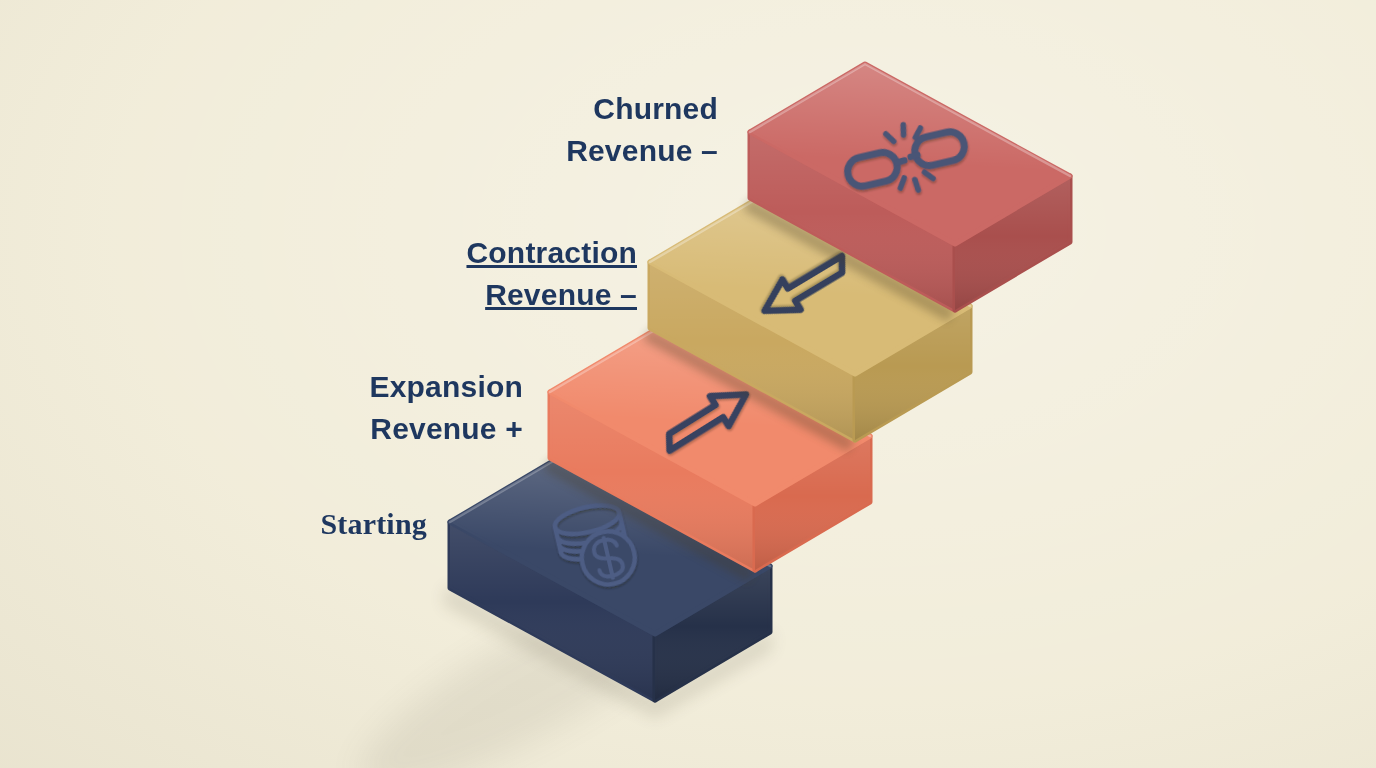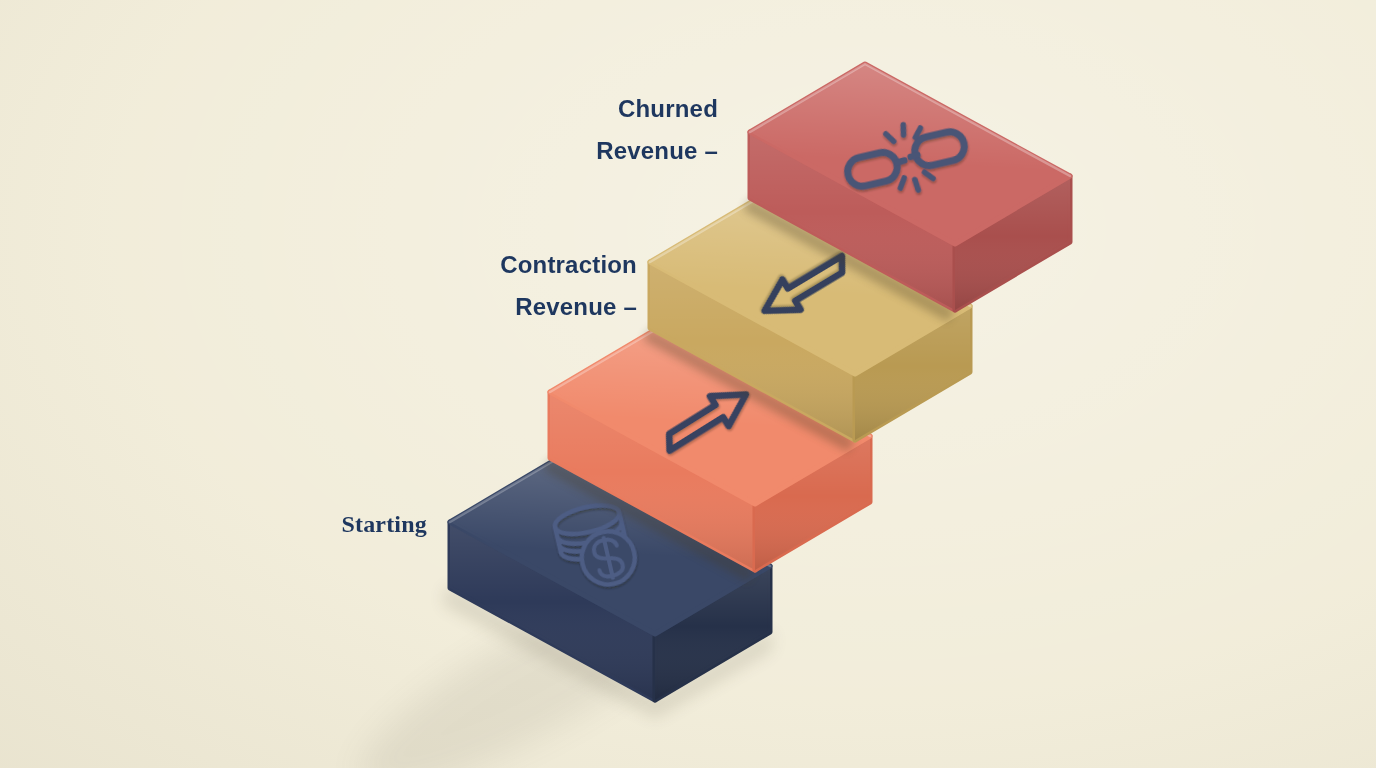--- a/index.html
+++ b/index.html
@@ -14,24 +14,24 @@
     content:"";position:absolute;inset:0;z-index:0;
     background:radial-gradient(120% 135% at 63% 30%,
       rgba(255,255,255,0.32) 0%,
       rgba(255,255,255,0.06) 45%,
       rgba(90,76,38,0.10) 100%);
   }
   .scene-svg{position:absolute;left:0;top:0;z-index:1;}
   .labels{position:absolute;inset:0;z-index:2;pointer-events:none;}
   .label{
     position:absolute;text-align:right;
-    font-weight:bold;font-size:24px;line-height:42px;letter-spacing:0.2px;
+    font-weight:bold;font-size:30px;line-height:42px;letter-spacing:0.2px;
   }
   .label-churned{top:88px;right:658px;}
-  .label-contraction{top:244px;right:739px;}
+  .label-contraction{top:232px;right:739px;text-decoration:underline;}
   .label-expansion{top:366px;right:853px;}
   .label-starting{top:503px;right:949px;font-family:Liberation Serif, serif;}
 </style>
 </head>
 <body>
 
 <div class="stage" style="background-color: rgb(241, 236, 216);">
 
   <svg class="scene-svg" width="1376" height="768" viewBox="0 0 1376 768">
     <defs>
@@ -142,19 +142,20 @@
   <div class="labels" style="color: rgb(30, 55, 95);">
     <div class="label label-churned">
       <span>Churned</span><br>
       <span>Revenue –</span>
     </div>
     <div class="label label-contraction">
       <span>Contraction</span><br>
       <span>Revenue –</span>
     </div>
     <div class="label label-expansion">
-      <br>
+      <span>Expansion</span><br>
+      <span>Revenue +</span>
     </div>
     <div class="label label-starting">
       <span>Starting</span><br>
     </div>
   </div>
 </div>
 
 </body></html>

